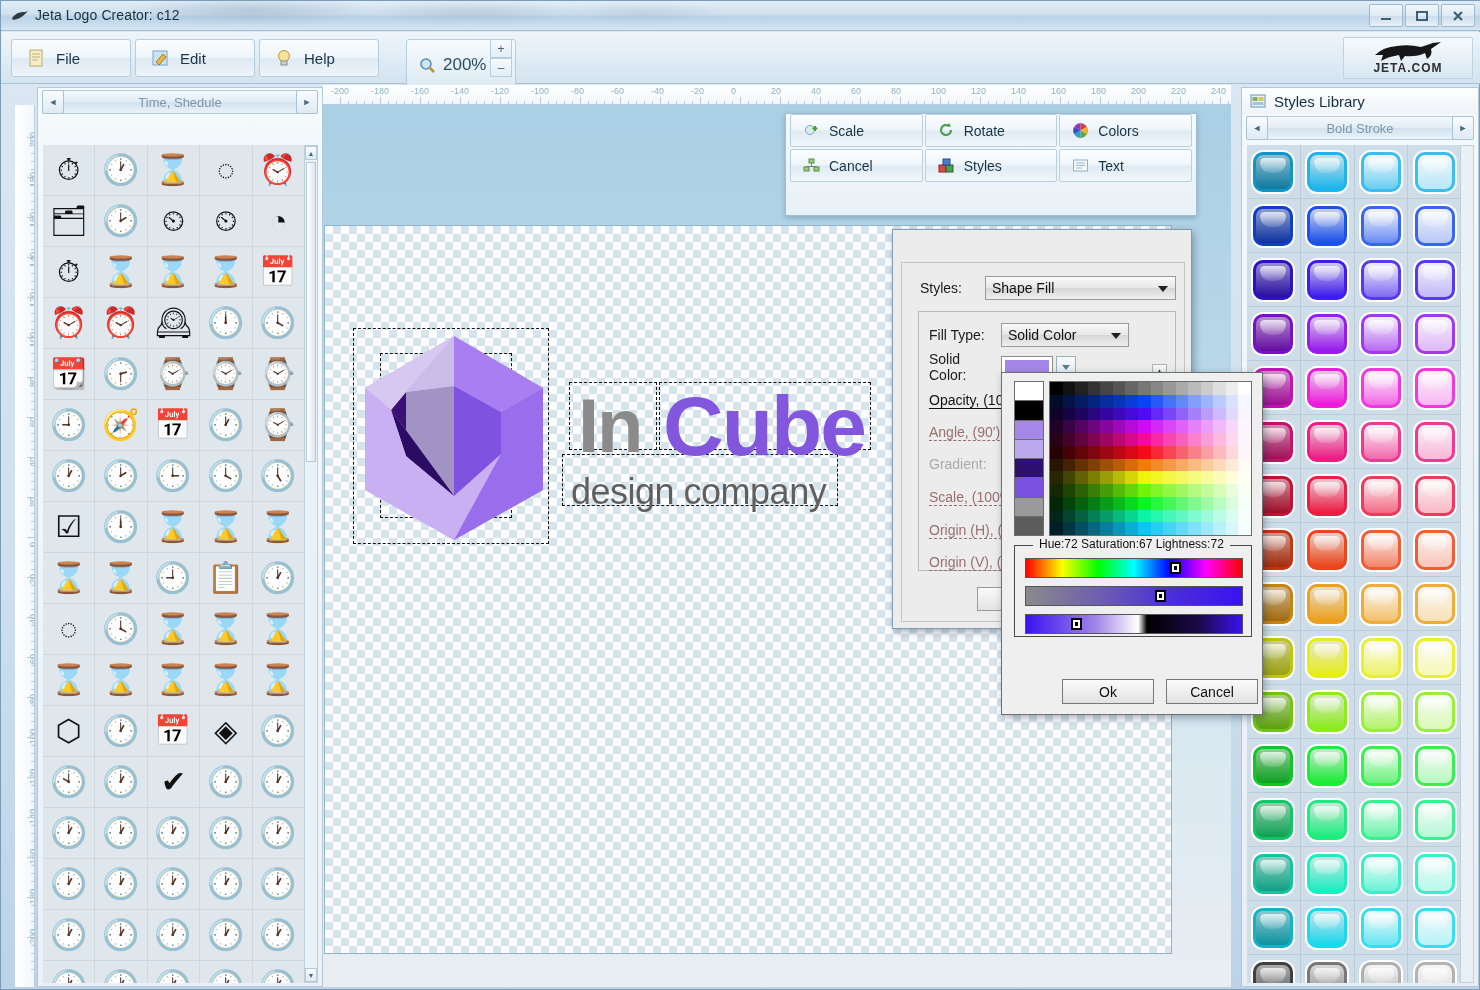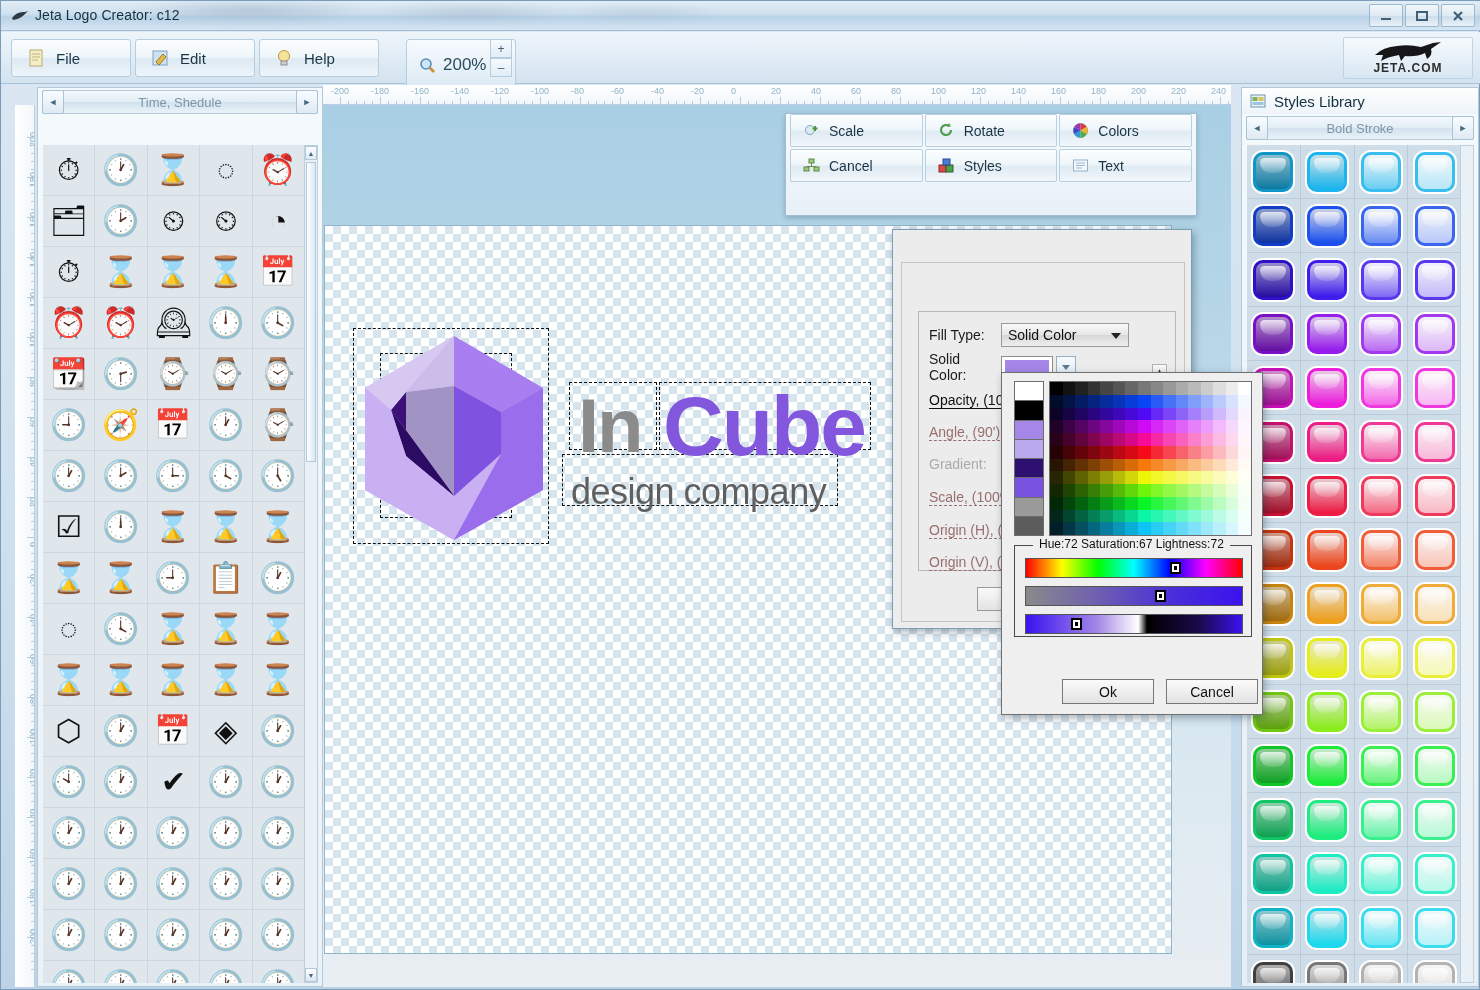--- a/index.html
+++ b/index.html
@@ -1227,20 +1227,27 @@
           <rect x="1.5" y="3" width="14" height="11" fill="#f2f7fb" stroke="#93b1c7"></rect>
           <path d="M4 6h9M4 8.5h9M4 11h6" stroke="#9db9cd" stroke-width="1.2"></path>
         </svg>
         <span>Text</span>
       </div>
     </div>
   </div>
 
   <div id="shape-dialog">
     <div id="sd-body">
+      <div class="row" id="row-styles">
+        <span class="lbl">Styles:</span>
+        <div class="combo">
+          <span>Shape Fill</span>
+          <i class="caret"></i>
+        </div>
+      </div>
 
       <div id="inner-group">
         <div class="row" id="row-filltype">
           <span class="lbl">Fill Type:</span>
           <div class="combo">
             <span>Solid Color</span>
             <i class="caret"></i>
           </div>
         </div>
 

